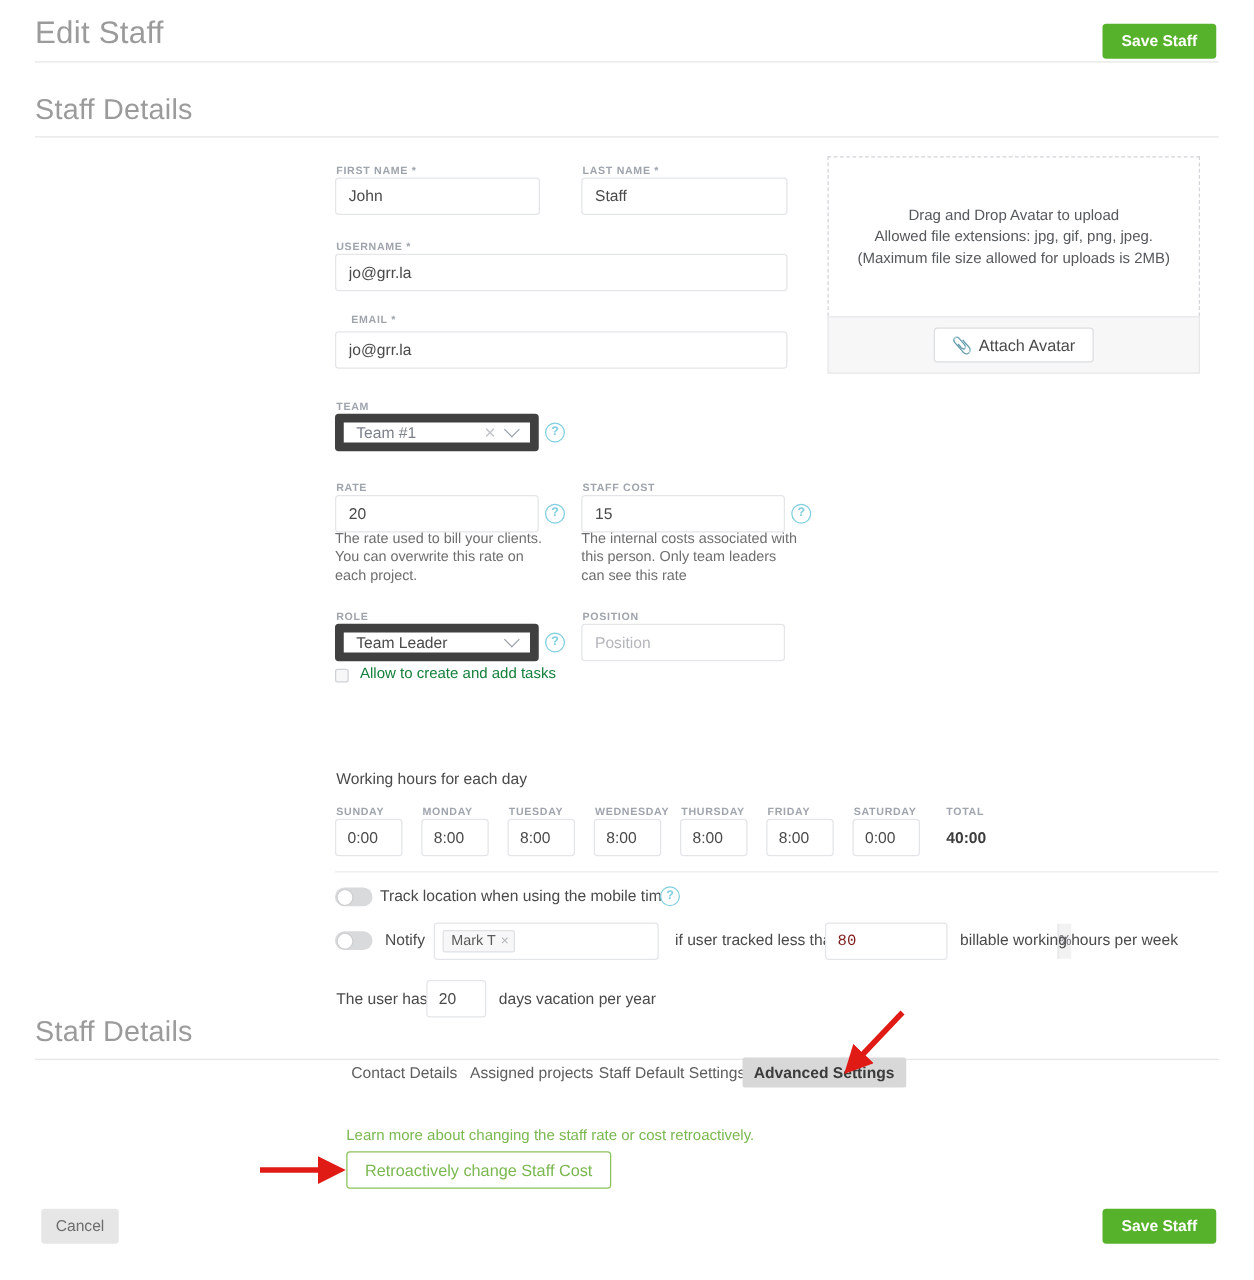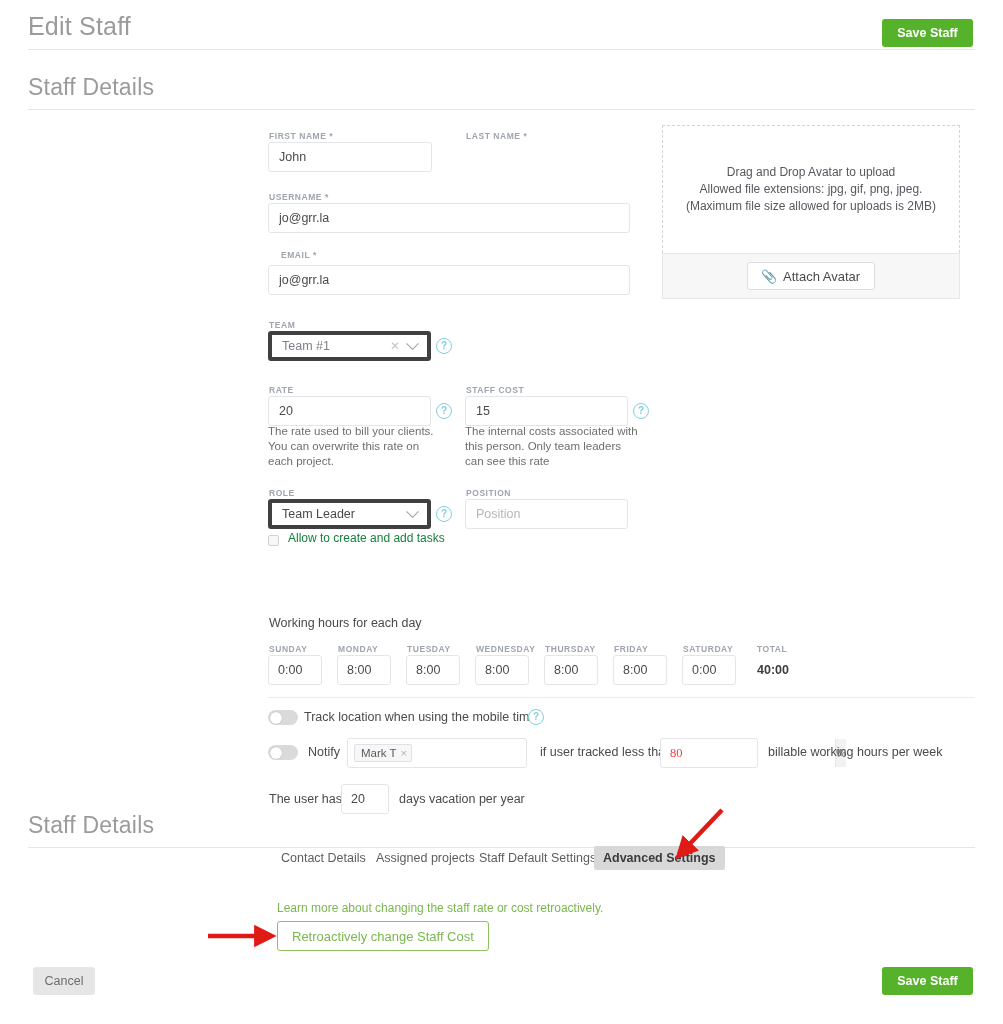--- a/index.html
+++ b/index.html
@@ -103,21 +103,21 @@
     font-weight: 700;
     line-height: 14px;
     text-align: center;
     cursor: pointer;
     background: #fff;
   }
 
   
   .selbox {
     position: absolute;
-    border: 4px solid #404040;
+    border: 7px solid #404040;
     border-radius: 3px;
     background: #fff;
     height: 30px;
     display: flex;
     align-items: center;
     padding: 0 6px 0 10px;
     font-size: 12.5px;
     cursor: pointer;
   }
   .selbox .val { flex: 1; color: #7d8189; }
@@ -253,22 +253,22 @@
     position: absolute;
     left: 660px; top: 738px;
     width: 98px; height: 30px;
     border: 1px solid #e3e5e8;
     border-radius: 3px;
     display: flex; background: #fff;
   }
   #pct-wrap input {
     flex: 1; border: none; outline: none;
     font-size: 12.5px; padding: 0 9px;
-    font-family: Liberation Serif, serif;
-    color: #ef4444; background: transparent;
+    font-family: Liberation Mono, monospace;
+    color: #7f1d1d; background: transparent;
   }
   #pct-wrap .suffix {
     width: 30px;
     background: #f2f2f3;
     border-left: 1px solid #e3e5e8;
     font-size: 11.5px;
     color: #6b6e73;
     display: flex; align-items: center; justify-content: center;
   }
 
@@ -325,20 +325,21 @@
   <button class="btn-green" id="save-top">Save Staff</button>
 
   <div class="sec-head" style="top:74px;">
     <span class="title">Staff Details</span>
   </div>
 
   <span class="lbl" style="left:269px; top:131px;">FIRST NAME *</span>
   <input class="inp" style="left: 268px; top: 142px; width: 164px;" value="John">
 
   <span class="lbl" style="left:466px; top:131px;">LAST NAME *</span>
+  <input class="inp" style="left: 465px; top: 142px; width: 165px;" value="Staff">
 
   <span class="lbl" style="left:269px; top:192px;">USERNAME *</span>
   <input class="inp" style="left: 268px; top: 203px; width: 362px;" value="jo@grr.la">
 
   <span class="lbl" style="left:269px; top:250px;margin-left:12px;">EMAIL *</span>
   <input class="inp" style="left: 268px; top: 265px; width: 362px;" value="jo@grr.la">
 
   <span class="lbl" style="left:269px; top:320px;">TEAM</span>
   <div class="selbox" style="left:268px; top:331px; width:163px;">
     <span class="val">Team #1</span>

